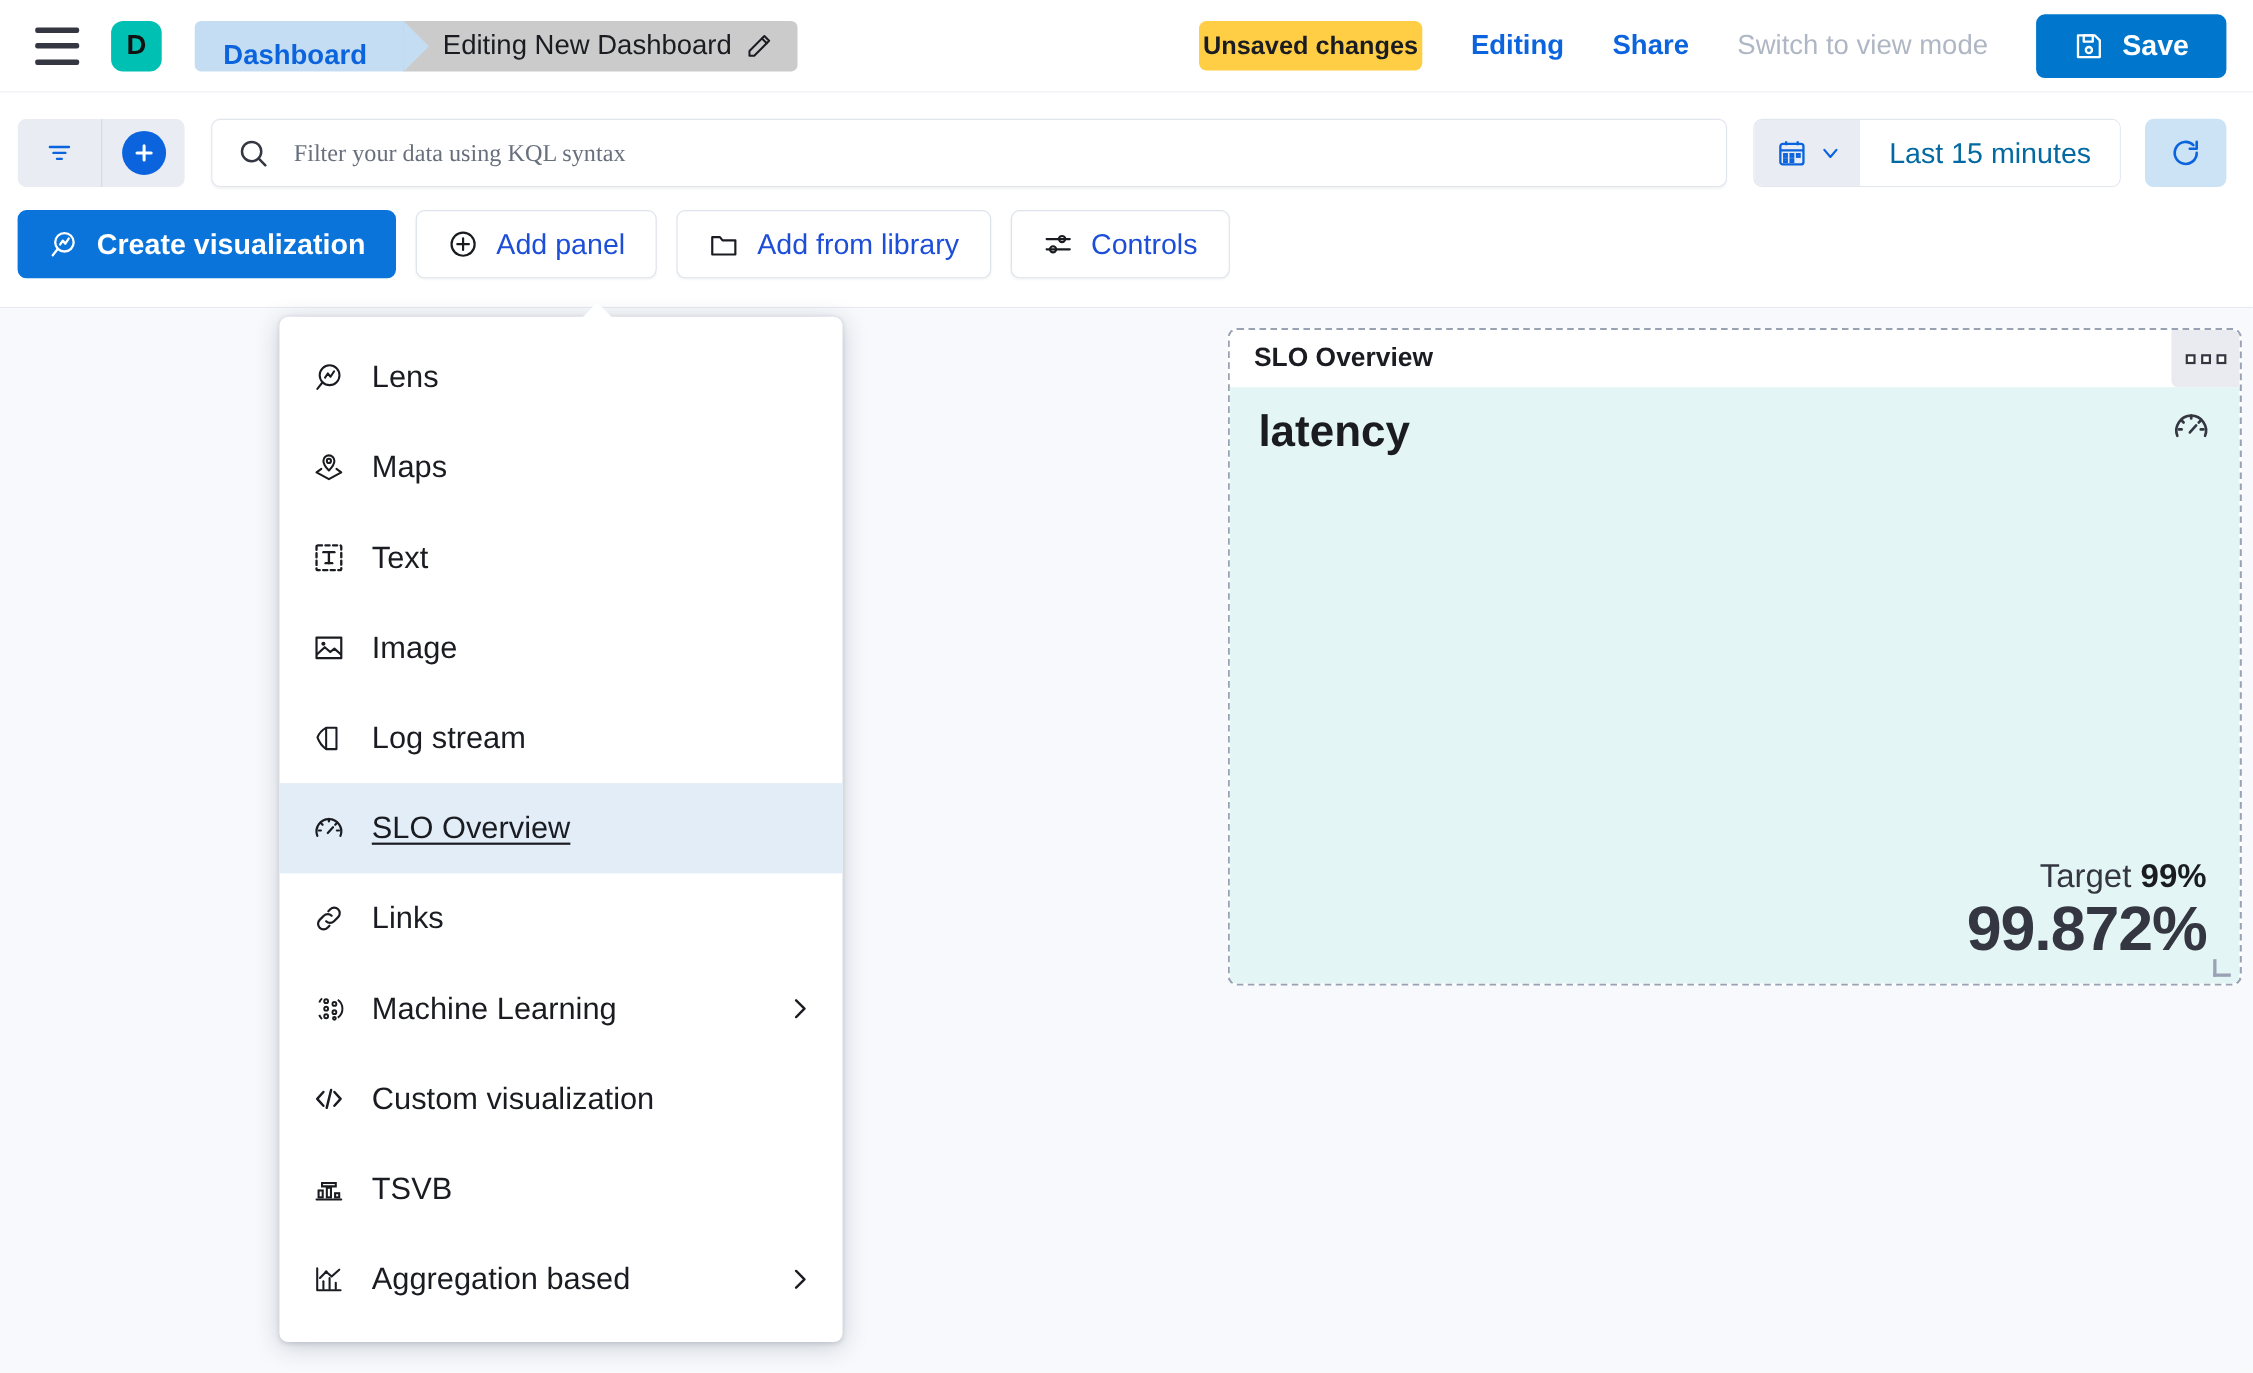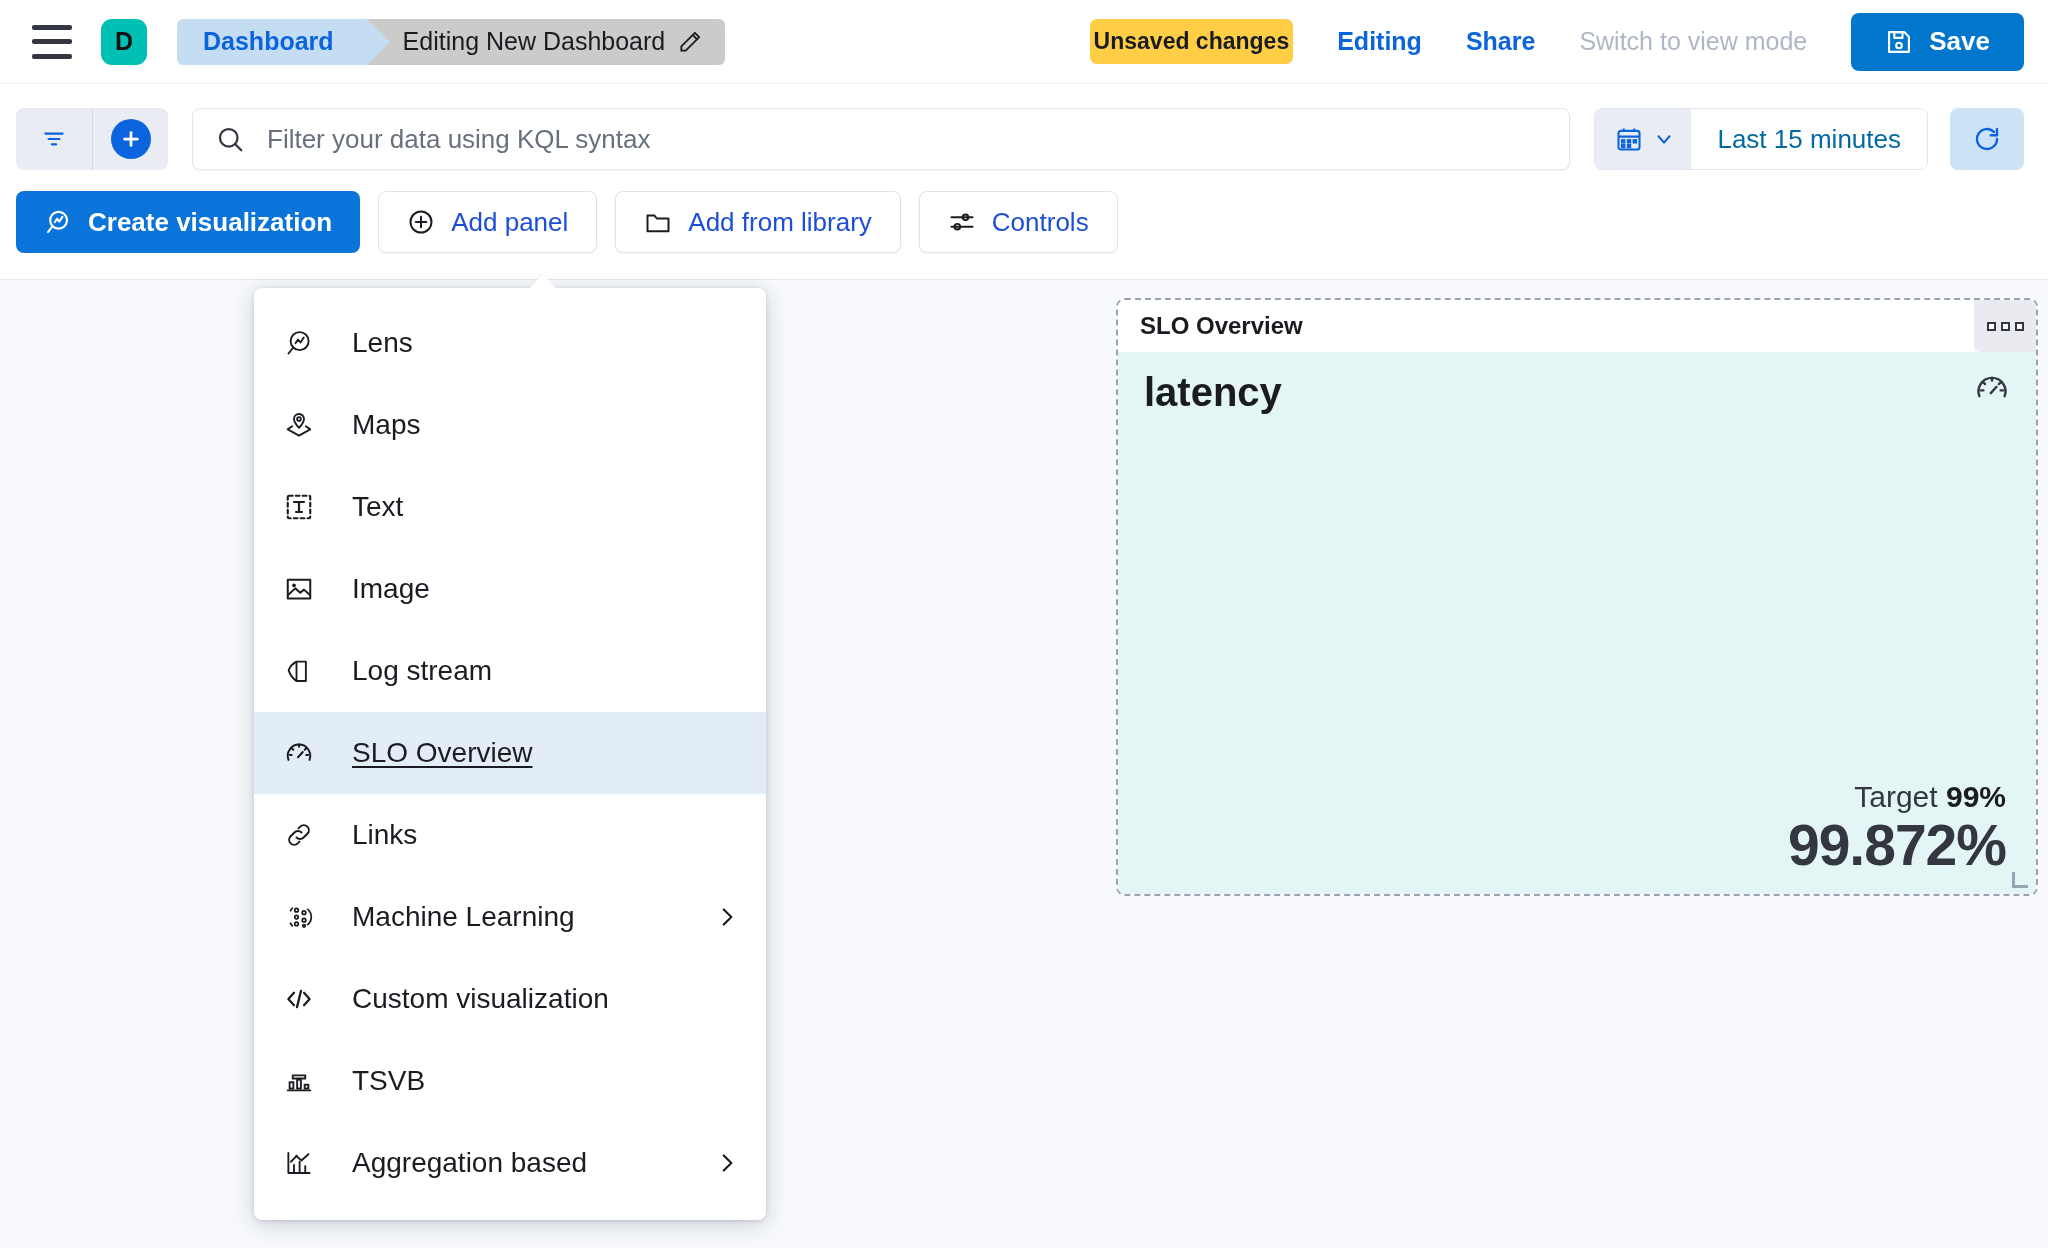--- a/index.html
+++ b/index.html
@@ -59,20 +59,21 @@
     position: relative;
     cursor: pointer;
     white-space: nowrap;
   }
   .crumb-first {
     background: #C5DDF2;
     color: #0B64DD;
     font-weight: 700;
     border-radius: 6px 0 0 6px;
     padding: 0 34px 0 26px;
+    align-items: flex-end;
   }
   .crumb-first::after {
     content: "";
     position: absolute;
     right: -22px; top: 0;
     width: 0; height: 0;
     border-top: 23px solid transparent;
     border-bottom: 23px solid transparent;
     border-left: 23px solid #C5DDF2;
     z-index: 2;
@@ -171,23 +172,23 @@
     border-radius: 8px;
     box-shadow: 0 1px 2px rgba(0,0,0,0.05);
     display: flex; align-items: center;
     padding: 0 22px;
     gap: 22px;
     cursor: text;
   }
   .searchbox input {
     flex: 1 1 auto;
     border: none; outline: none;
-    font-size: 26px;
+    font-size: 22px;
     color: #646A77;
-    font-family: Liberation Sans, sans-serif;
+    font-family: Liberation Serif, serif;
     background: transparent;
   }
   .searchbox input::placeholder { color: #69707D; }
 
   .datepicker {
     margin-left: 24px;
     height: 62px;
     display: flex; align-items: stretch;
     border: 1px solid #E0E5EE;
     border-radius: 8px;
@@ -278,21 +279,21 @@
     left: 275px; top: -13px;
     width: 0; height: 0;
     border-left: 14px solid transparent;
     border-right: 14px solid transparent;
     border-bottom: 14px solid #FFFFFF;
   }
   .menu-item {
     height: 82px;
     display: flex; align-items: center;
     padding: 0 26px 0 30px;
-    gap: 38px;
+    gap: 24px;
     font-size: 28px;
     color: #1A1C21;
     cursor: pointer;
     white-space: nowrap;
   }
   .menu-item .mi-ico {
     width: 30px; height: 30px;
     display: flex; align-items: center; justify-content: center;
     flex: 0 0 auto;
   }

